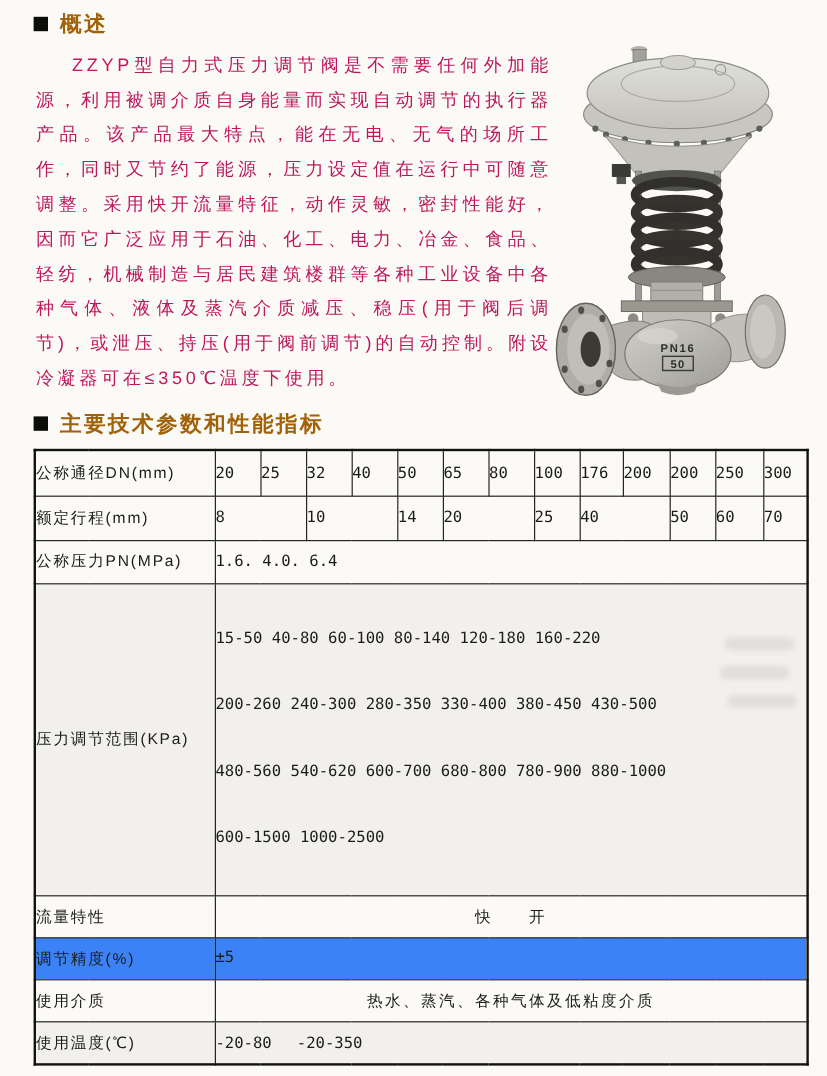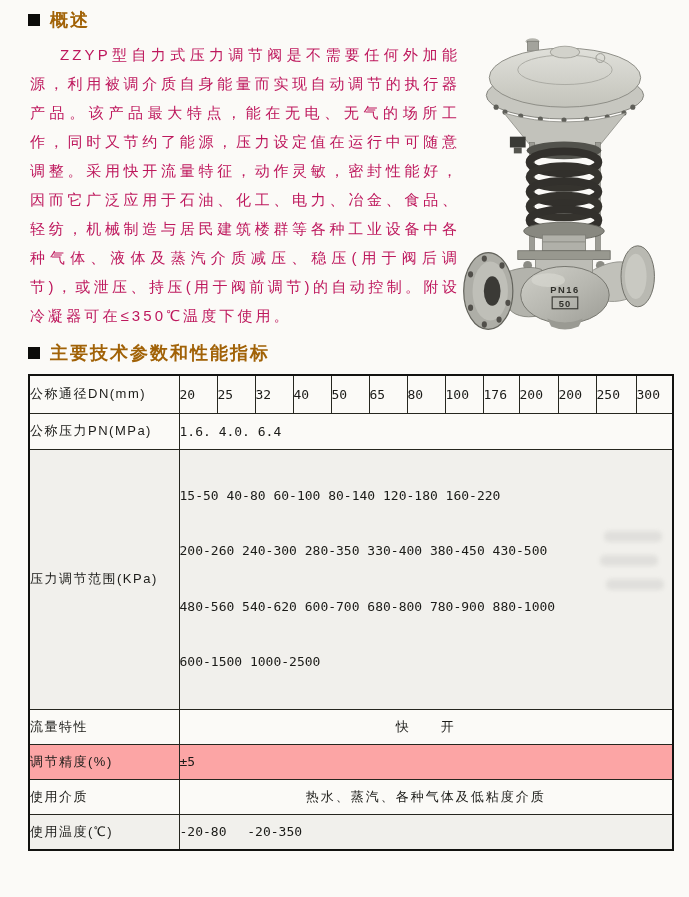--- a/index.html
+++ b/index.html
@@ -40,21 +40,21 @@
   .lab{text-align:left;padding:2px 3px 2px 9px;font-size:13.5px;letter-spacing:1.5px;}
   .num{font-family:"DejaVu Sans Mono", monospace;text-align:left;font-size:13px;}
   .cn-val{text-align:center;letter-spacing:2px;font-size:13.5px;}
   .pre{white-space:pre;}
   .range-cell{
     font-family:"DejaVu Sans Mono", monospace;
     font-size:13.5px;line-height:18.5px;
     padding:5px 4px 5px 22px;text-align:left;white-space:pre;margin-top:32px;
   }
   .tintA{background:#f1f0ec;}
-  .tintB{background:#fca5a5;}
+  .tintB{background:#3b82f6;}
   
   #valve-wrap{position:absolute;left:445px;top:18px;width:236px;height:316px;}
   
   .bleed{
     position:absolute;width:58px;height:11px;border-radius:5px;
     background:rgba(110,110,105,.12);filter:blur(2px);
   }
 </style>
 </head>
 <body>
@@ -182,20 +182,32 @@
     <td class="num">80</td>
     <td class="num">100</td>
     <td class="num">176</td>
     <td class="num">200</td>
     <td class="num">200</td>
     <td class="num">250</td>
     <td class="num">300</td>
   </tr>
 
 
+  <tr style="height:37px">
+    <td class="lab" colspan="2">额定行程(mm)</td>
+    <td class="num" colspan="2">8</td>
+    <td class="num" colspan="2">10</td>
+    <td class="num">14</td>
+    <td class="num" colspan="2">20</td>
+    <td class="num">25</td>
+    <td class="num" colspan="2">40</td>
+    <td class="num">50</td>
+    <td class="num">60</td>
+    <td class="num">70</td>
+  </tr>
 
   <tr style="height:36px">
     <td class="lab" colspan="2">公称压力PN(MPa)</td>
     <td class="num" colspan="13">1.6. 4.0. 6.4</td>
   </tr>
 
   <tr class="tintA" style="height:76px">
     <td class="lab" colspan="2">压力调节范围(KPa)</td>
     <td colspan="13" class="range-cell">
       <div>15-50 40-80 60-100 80-140 120-180 160-220</div>

